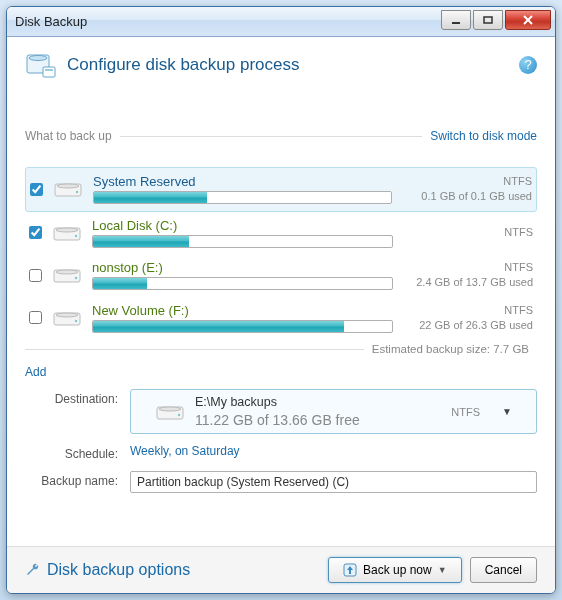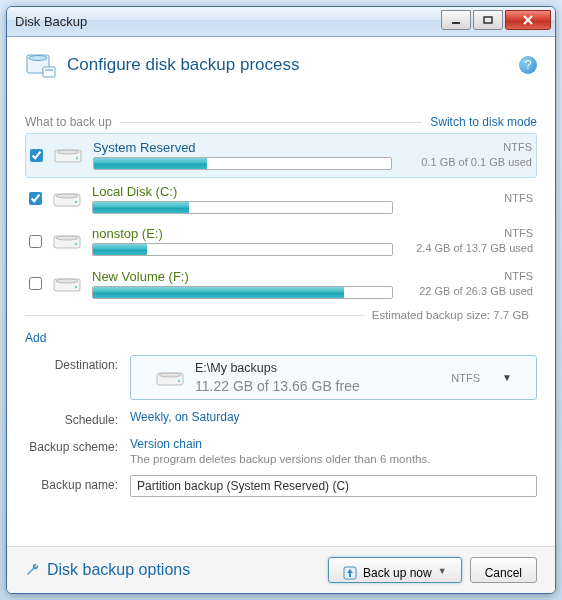--- a/index.html
+++ b/index.html
@@ -9,30 +9,30 @@
 
 .titlebar { height: 30px; background: linear-gradient(to bottom, #f0f6fc 0%, #dce9f8 45%, #c9ddf3 46%, #d6e6f7 100%); border-bottom: 1px solid #8aa8c8; display: flex; align-items: center; padding: 0 4px 0 8px; }
 .titlebar .title { font-size: 13px; color: #222; flex: 1; }
 .winbtns { display: flex; gap: 2px; margin-top: -4px; }
 .winbtn { width: 30px; height: 20px; border: 1px solid #888; border-radius: 0 0 3px 3px; display: flex; align-items: center; justify-content: center; background: linear-gradient(to bottom, #f8f8f8, #d8d8d8); font-size: 10px; cursor: pointer; }
 .winbtn.close { width: 46px; background: linear-gradient(to bottom, #f28a7e, #d9483b 40%, #c13526 60%, #e0614f); color: #fff; border-color: #932a1e; }
 .winbtn.close svg, .winbtn svg { display: block; }
 
 .content { flex: 1; padding: 12px 18px 0 18px; display: flex; flex-direction: column; }
 
-.header { display: flex; align-items: center; gap: 10px; margin-bottom: 2px; }
+.header { display: flex; align-items: center; gap: 10px; margin-bottom: 16px; }
 .header .appicon { width: 32px; height: 32px; }
 .header .htitle { font-size: 17px; color: #1a5b8e; flex:1; }
 .helpicon { width: 18px; height: 18px; border-radius: 50%; background: radial-gradient(circle at 30% 30%, #8cd1f2, #2d8fca); color:#fff; font-size:13px; line-height:18px; text-align:center; cursor:pointer; }
 
 .section-row { display:flex; align-items:center; font-size:12px; color:#888; margin-bottom: 4px; margin-top: 32px; }
 .section-row .line { flex:1; border-top:1px solid #ddd; margin:0 8px; }
 .link { color:#1a6aa8; cursor:pointer; }
 
-.vol-list { display:flex; flex-direction:column; }
+.vol-list { display:flex; flex-direction:column;margin-top:20px; }
 .vol-item { display:flex; align-items:center; padding:6px 4px; gap:10px; }
 .vol-item.selected { background:#e9f5fb; border:1px solid #b8dff0; border-radius:3px; }
 .vol-cb { width:13px; height:13px; accent-color:#2d8fca; }
 .diskicon { width:30px; height:22px; }
 .vol-mid { flex:1; }
 .vol-name { font-size:13px; color:#4d7c0f; margin-bottom:2px; }
 .vol-name.sel { color:#1a5b8e; }
 .progress { width:100%; height:13px; background:#fff; border:1px solid #b0b0b0; border-radius:2px; overflow:hidden; }
 .progress .fill { height:100%; background:linear-gradient(to bottom, #7dd5dd 0%, #42bcc9 45%, #1fa5b5 55%, #3cbac8 100%); }
 .vol-right { text-align:right; font-size:11px; color:#888; min-width:130px; line-height:1.4; }
@@ -51,21 +51,21 @@
 .dest-fs { font-size:11px; color:#888; }
 .dest-arrow { font-size:10px; color:#444; margin-left:12px; }
 
 .sub-note { font-size:11.5px; color:#888; margin-top:2px; }
 
 .name-input { width:100%; border:1px solid #b0b0b0; padding:3px 6px; font-size:12px; color:#333; border-radius:2px; }
 
 .footer { border-top:1px solid #ddd; padding:10px 18px; display:flex; align-items:center; background:#f5f5f5; }
 .footer .wrench { width:16px; height:16px; margin-right:6px; }
 .footer .fspacer { flex:1; }
-.btn { height:26px; padding:8px 14px; font-size:12px; border:1px solid #9a9a9a; border-radius:3px; background:linear-gradient(to bottom,#fdfdfd,#e8e8e8); cursor:pointer; display:flex; align-items:flex-start; gap:6px; }
+.btn { height:26px; padding:0 14px; font-size:12px; border:1px solid #9a9a9a; border-radius:3px; background:linear-gradient(to bottom,#fdfdfd,#e8e8e8); cursor:pointer; display:flex; align-items:center; gap:6px; }
 .btn.primary { border-color:#4e90b8; box-shadow:0 0 3px rgba(60,150,210,0.5); }
 .btn.primary .upicn { width:14px; height:14px; }
 .ddarr { font-size:9px; color:#555; }
 </style>
 </head>
 <body>
 
 <div class="window">
 
   <div class="titlebar">
@@ -211,27 +211,20 @@
             <div class="dest-arrow">▼</div>
           </div>
         </div>
       </div>
 
       <div class="form-row">
         <div class="form-label">Schedule:</div>
         <div class="form-val"><span class="link">Weekly, on Saturday</span></div>
       </div>
 
-      <div class="form-row">
-        <div class="form-label">Backup scheme:</div>
-        <div class="form-val">
-          <span class="link">Version chain</span>
-          <div class="sub-note">The program deletes backup versions older than 6 months.</div>
-        </div>
-      </div>
 
       <div class="form-row">
         <div class="form-label">Backup name:</div>
         <div class="form-val">
           <input class="name-input" type="text" value="Partition backup (System Reserved) (C)" style="">
         </div>
       </div>
 
     </div>
 

